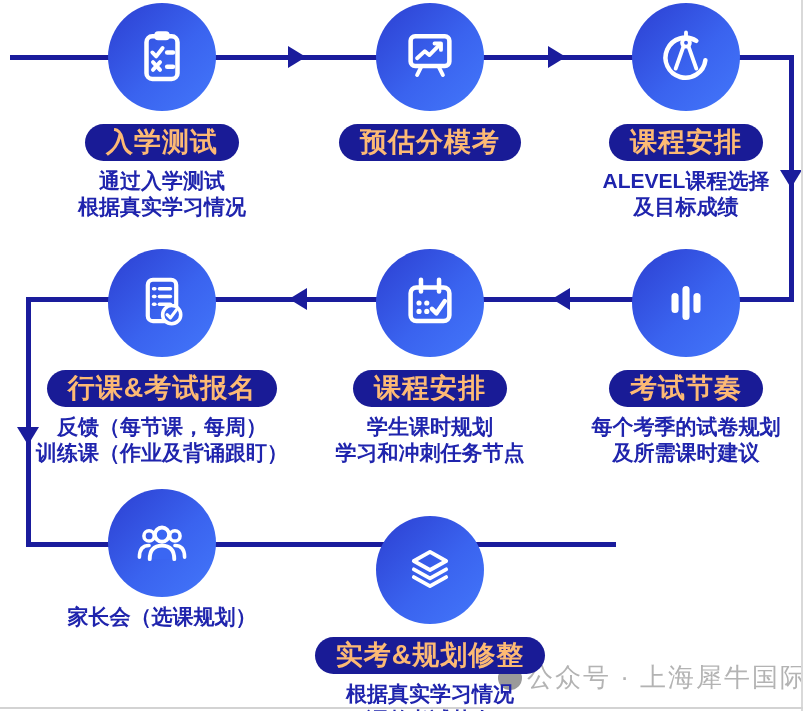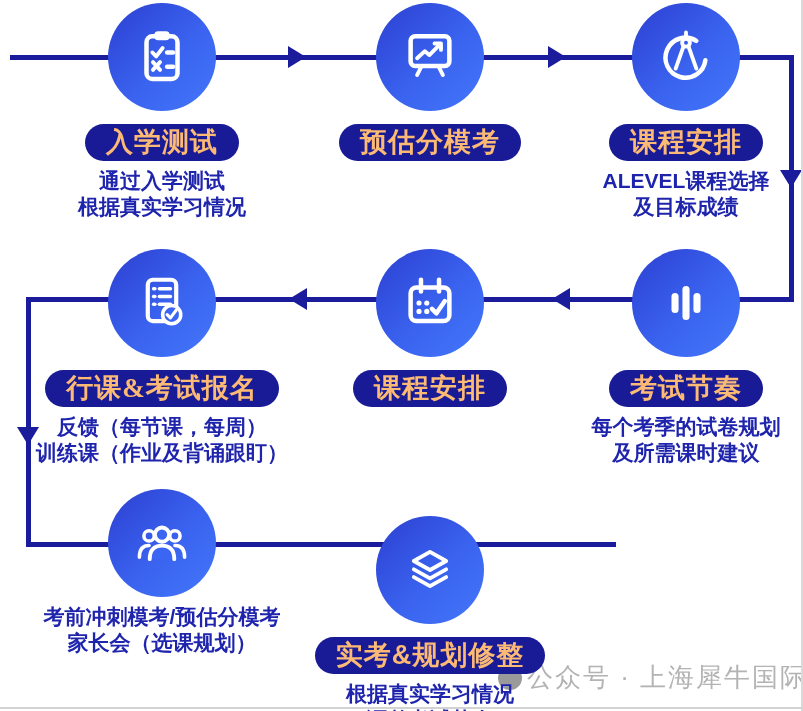--- a/index.html
+++ b/index.html
@@ -140,23 +140,27 @@
         <line x1="34" y1="12" x2="34" y2="30" stroke-width="7"></line>
         <line x1="62" y1="12" x2="62" y2="30" stroke-width="7"></line>
         <circle cx="31" cy="48" r="4" fill="#fff" stroke="none"></circle>
         <circle cx="43" cy="48" r="4" fill="#fff" stroke="none"></circle>
         <circle cx="31" cy="61" r="4" fill="#fff" stroke="none"></circle>
         <circle cx="43" cy="61" r="4" fill="#fff" stroke="none"></circle>
         <polyline points="51,57 58,64 71,45" stroke-width="7"></polyline>
       </svg>
     </div>
     <div class="pill">课程安排</div>
-  </div>
-
-  <div class="step" style="left:12px;top:249px;font-family:Liberation Serif, serif;">
+    <div class="desc">
+      <div>学生课时规划</div>
+      <div>学习和冲刺任务节点</div>
+    </div>
+  </div>
+
+  <div class="step" style="left:12px;top:249px;">
     <div class="circle">
       <svg viewBox="0 0 96 96" width="62" height="62" fill="none" stroke="#fff" stroke-linecap="round" stroke-linejoin="round">
         <rect x="26" y="12" width="44" height="64" rx="8" stroke-width="6.5"></rect>
         <line x1="35" y1="26" x2="37" y2="26" stroke-width="5.5"></line>
         <line x1="44" y1="26" x2="61" y2="26" stroke-width="5.5"></line>
         <line x1="35" y1="38" x2="37" y2="38" stroke-width="5.5"></line>
         <line x1="44" y1="38" x2="61" y2="38" stroke-width="5.5"></line>
         <line x1="35" y1="50" x2="37" y2="50" stroke-width="5.5"></line>
         <line x1="44" y1="50" x2="61" y2="50" stroke-width="5.5"></line>
         <circle cx="63" cy="66" r="14" fill="#3a66f3" stroke-width="5.5"></circle>
@@ -175,21 +179,20 @@
       <svg viewBox="0 0 96 96" width="62" height="62" fill="none" stroke="#fff" stroke-linecap="round" stroke-linejoin="round">
         <circle cx="28" cy="37" r="8" stroke-width="5.5"></circle>
         <circle cx="68" cy="37" r="8" stroke-width="5.5"></circle>
         <path d="M13,70 Q13,52 28,52" stroke-width="5.5"></path>
         <path d="M83,70 Q83,52 68,52" stroke-width="5.5"></path>
         <circle cx="48" cy="35" r="11" fill="#3a66f3" stroke-width="6"></circle>
         <path d="M29,73 Q29,52 48,52 Q67,52 67,73" fill="#3a66f3" stroke-width="6"></path>
       </svg>
     </div>
     <div class="desc">
-      <div>考前冲刺模考/预估分模考</div>
       <div>家长会（选课规划）</div>
     </div>
   </div>
 
   <div class="step" style="left:280px;top:516px;">
     <div class="circle">
       <svg viewBox="0 0 96 96" width="62" height="62" fill="none" stroke="#fff" stroke-linecap="round" stroke-linejoin="round">
         <polygon points="48,20 73,34 48,48 23,34" stroke-width="6"></polygon>
         <polyline points="23,47 48,61 73,47" stroke-width="6"></polyline>
         <polyline points="23,59 48,73 73,59" stroke-width="6"></polyline>

